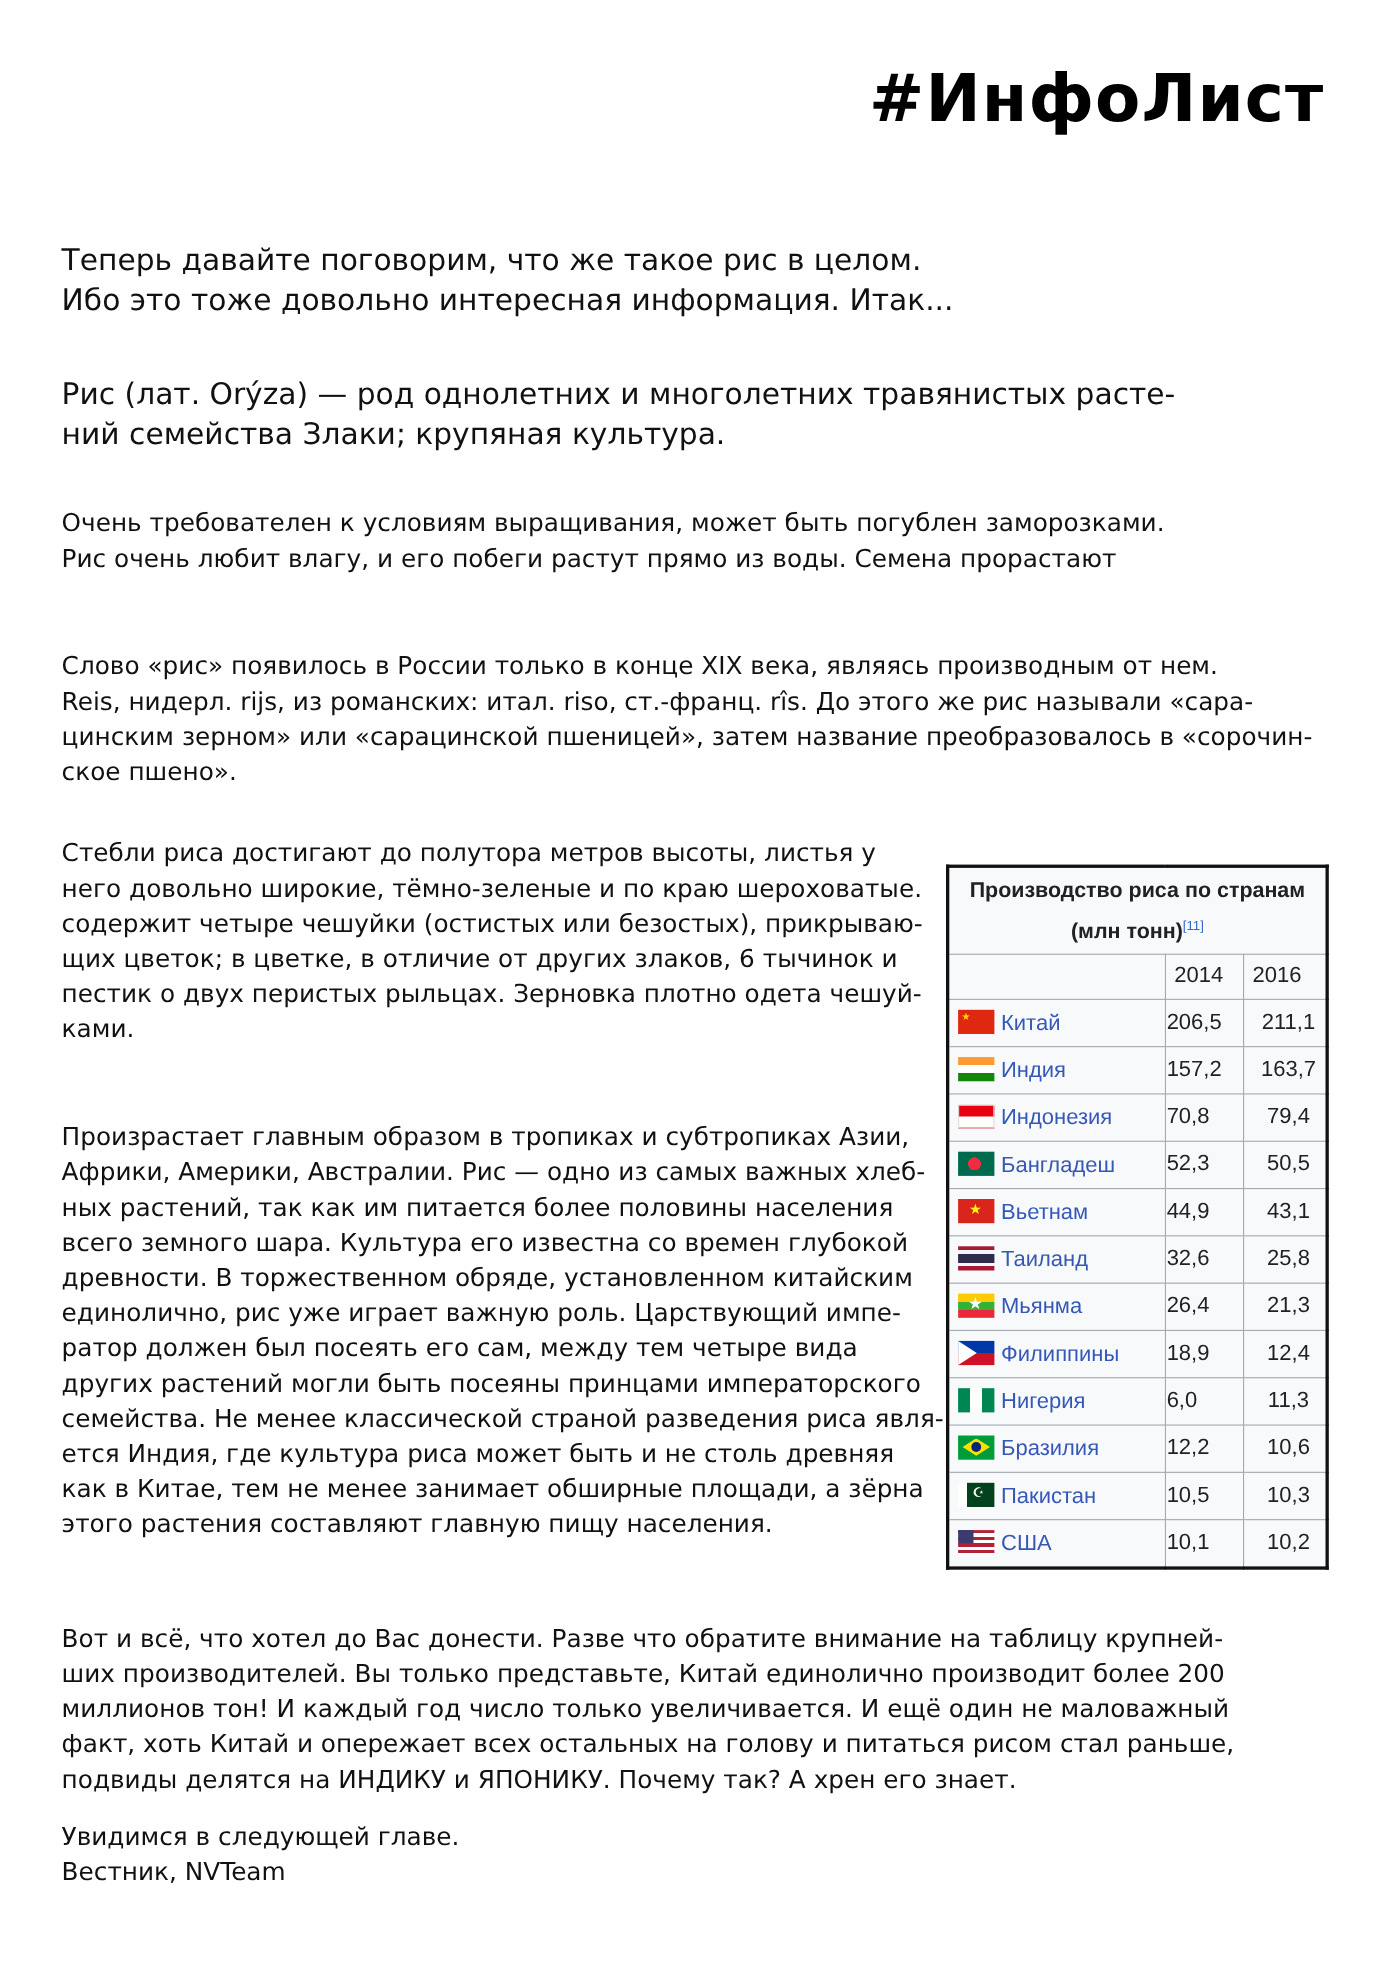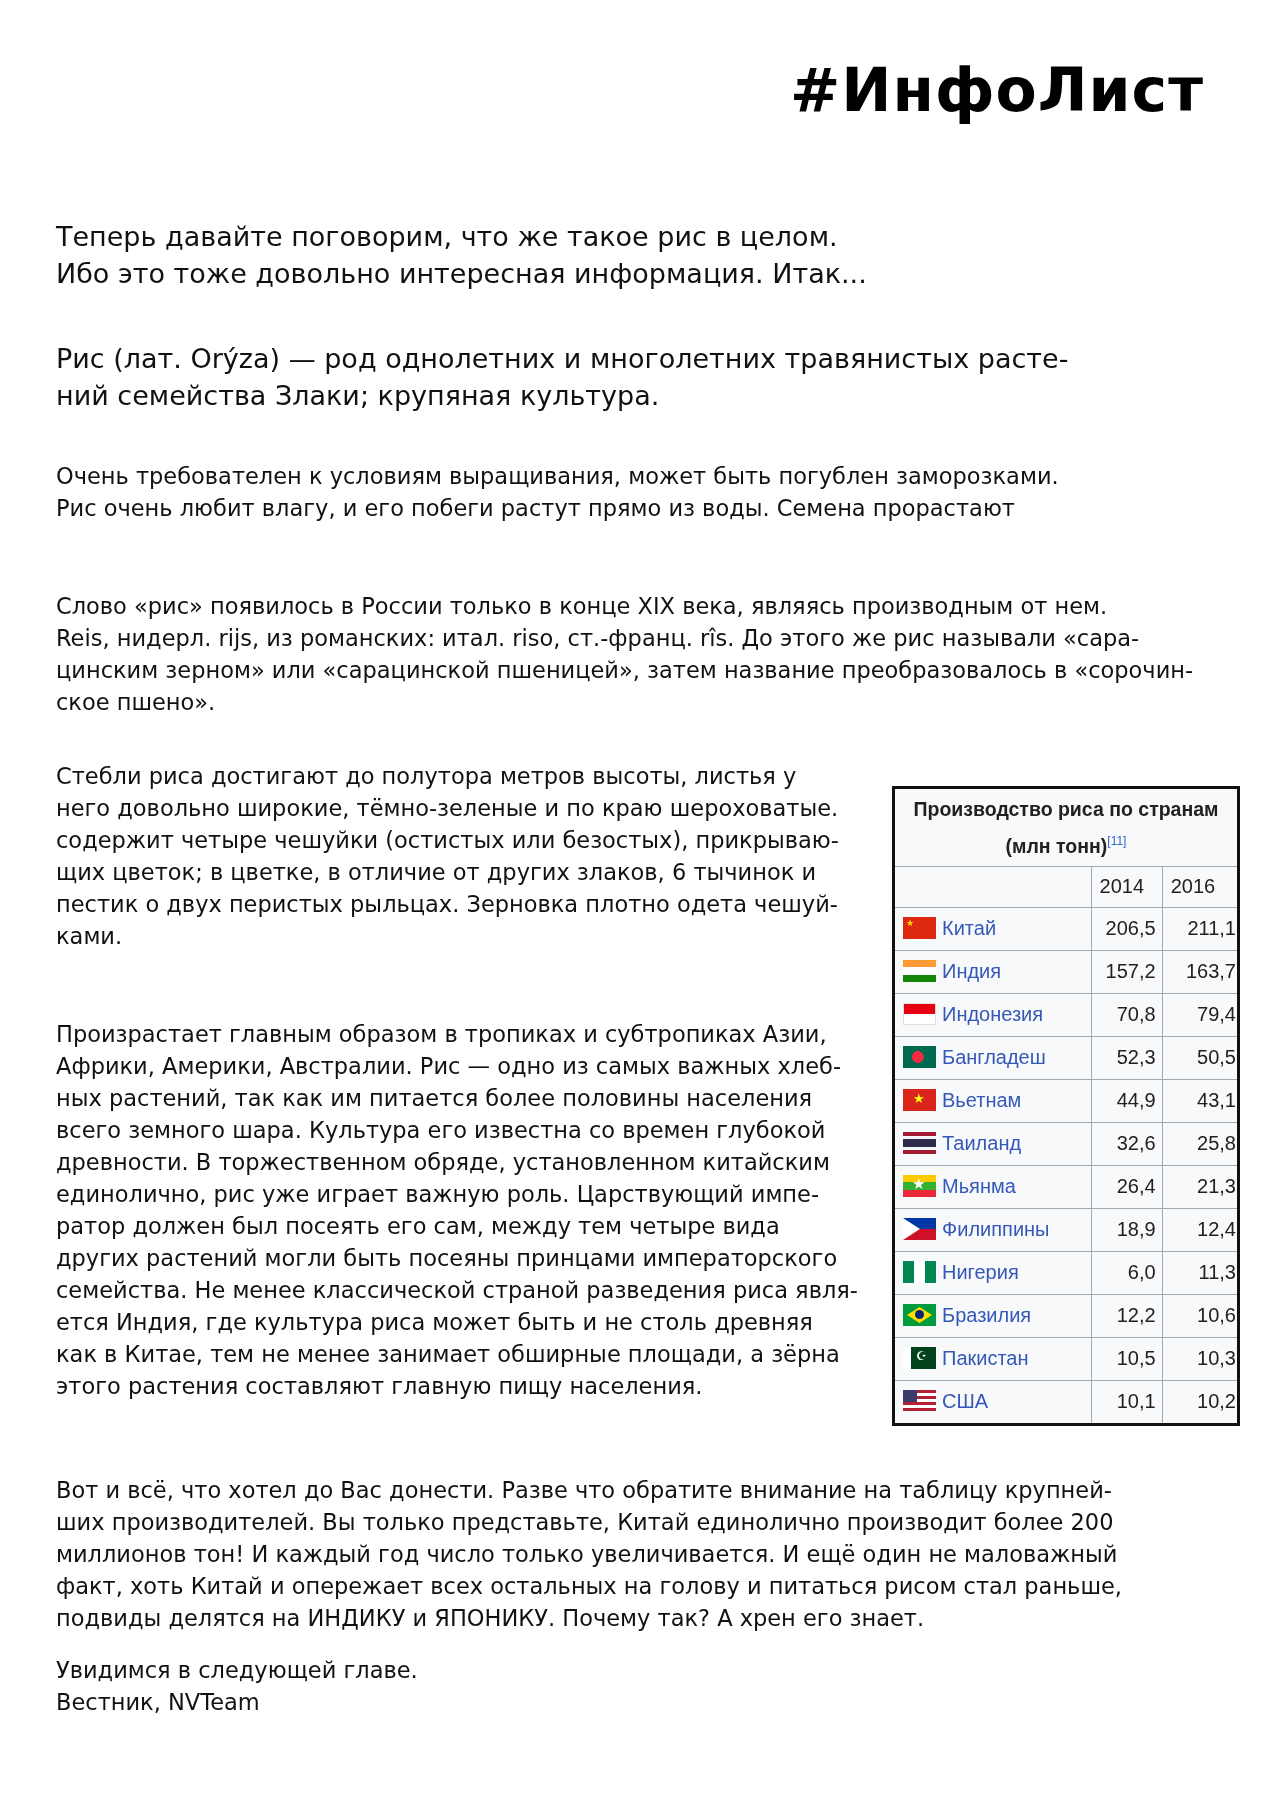--- a/index.html
+++ b/index.html
@@ -11,35 +11,35 @@
     position: absolute; left: 790px; top: 55px;
     font-size: 60px; font-weight: bold; letter-spacing: 1px; color: #000;
   }
   .p { position: absolute; left: 32px; margin: 0; color: #111; }
   .lead { font-size: 27px; line-height: 37px; }
   .body { font-size: 22.5px; line-height: 32px; }
   .line { display: block; white-space: nowrap; margin-left: 24px; }
 
   
   .wtable {
-    position: absolute; left: 892px; top: 786px; width: 348px;
+    position: absolute; left: 860px; top: 786px; width: 348px;
     border: 3px solid #111; border-radius: 2px; background: #f8f9fa;
     font-family: "Liberation Sans", sans-serif; border-collapse: collapse;
   }
   .wtable td, .wtable th { border: 1px solid #a2a9b1; }
   .caption-cell {
     text-align: center; font-weight: bold; font-size: 19.5px; line-height: 32px;
     padding: 4px 2px 4px; color: #202122;
   }
   .sup { font-size: 12px; vertical-align: super; color: #3366cc; font-weight: normal; }
   .year { font-size: 20px; color: #202122; font-weight: normal; text-align: left; padding: 0 8px; height: 40px; margin-left: 34px; }
   .row td { height: 40px; font-size: 20px; }
   .country { padding-left: 8px; white-space: nowrap; color: #3558b8; width: 178px; }
-  .num14 { text-align: right; padding-right: 6px; color: #202122; width: 60px; }
-  .num16 { text-align: right; padding-left: 8px; color: #202122; width: 62px; }
+  .num14 { text-align: left; padding-right: 6px; color: #202122; width: 60px; }
+  .num16 { text-align: center; padding-left: 8px; color: #202122; width: 62px; }
   .flag { display: inline-block; width: 33px; height: 22px; vertical-align: -4px; margin-right: 6px; position: relative; overflow: hidden; }
   .f-cn { background: #de2910; }
   .f-cn::after { content: "★"; color: #ffde00; font-size: 9px; position: absolute; left: 3px; top: 1px; }
   .f-in { background: linear-gradient(#ff9933 0 33%, #fff 33% 66%, #138808 66%); }
   .f-id { background: linear-gradient(#e70011 0 50%, #fff 50%); border: 1px solid #ddd; box-sizing: border-box; }
   .f-bd { background: radial-gradient(circle at 45% 50%, #f42a41 0 27%, #006a4e 28%); }
   .f-vn { background: #da251d; }
   .f-vn::after { content: "★"; color: #ffff00; font-size: 13px; position: absolute; left: 10px; top: 2px; }
   .f-th { background: linear-gradient(#a51931 0 17%, #f4f5f8 17% 33%, #2d2a4a 33% 67%, #f4f5f8 67% 83%, #a51931 83%); }
   .f-mm { background: linear-gradient(#fecb00 0 33%, #34b233 33% 66%, #ea2839 66%); }

